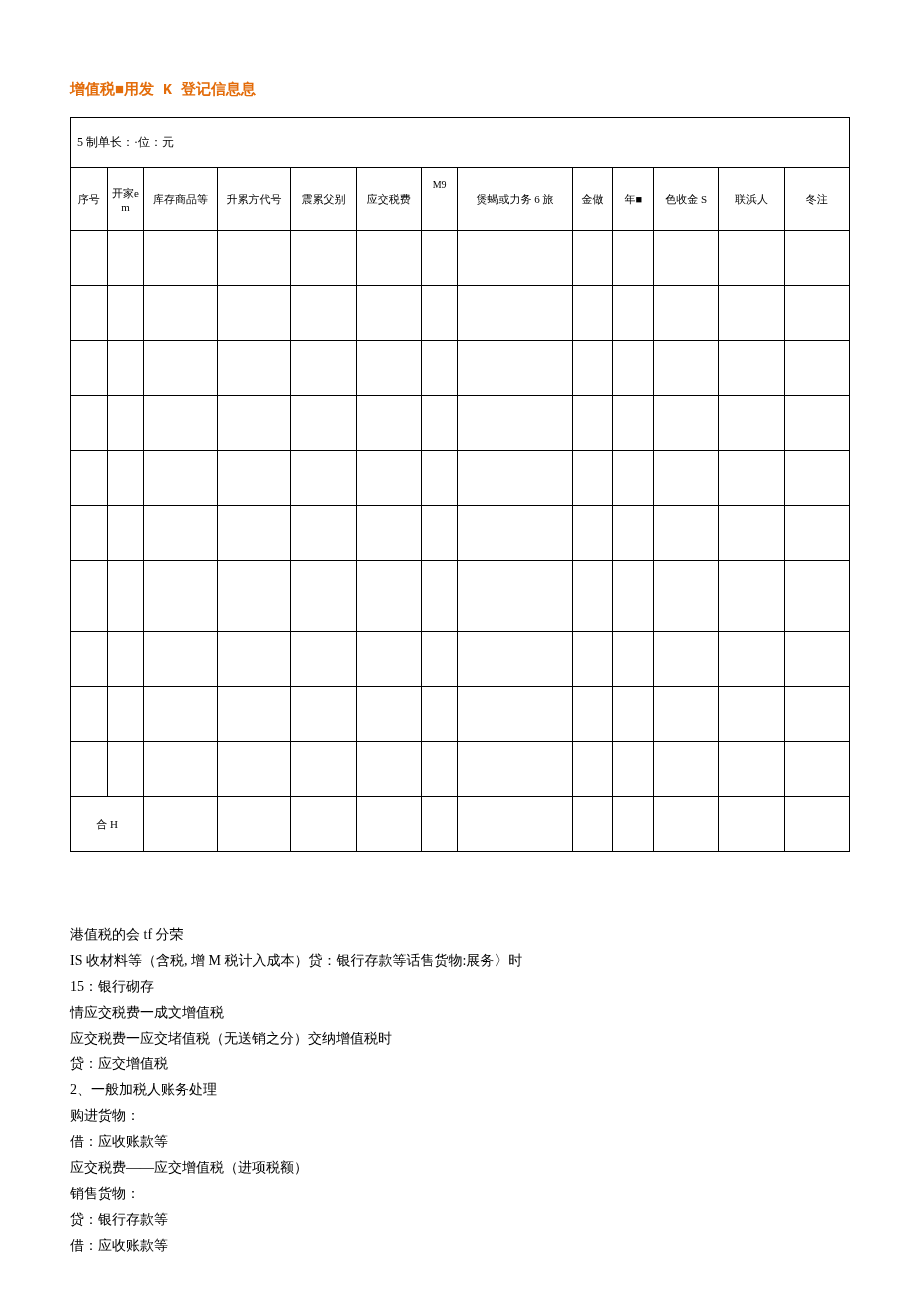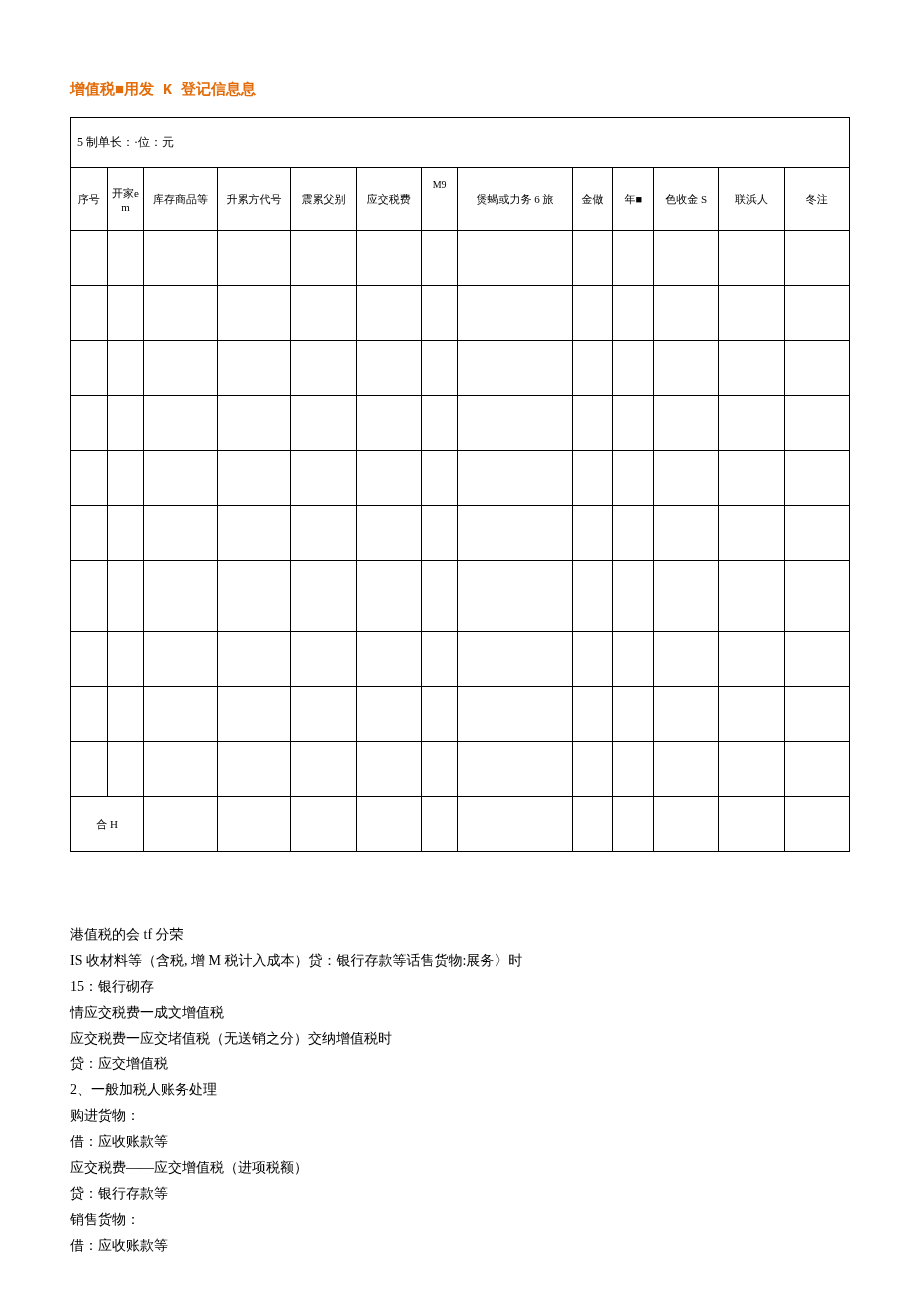--- a/index.html
+++ b/index.html
@@ -274,16 +274,16 @@
   <p>港值税的会 tf 分荣</p>
   <p>IS 收材料等（含税, 增 M 税计入成本）贷：银行存款等话售货物:展务〉时</p>
   <p>15：银行砌存</p>
   <p>情应交税费一成文增值税</p>
   <p>应交税费一应交堵值税（无送销之分）交纳增值税时</p>
   <p>贷：应交增值税</p>
   <p>2、一般加税人账务处理</p>
   <p>购进货物：</p>
   <p>借：应收账款等</p>
   <p>应交税费——应交增值税（进项税额）</p>
+  <p>销售货物：</p>
   <p>贷：银行存款等</p>
-  <p>销售货物：</p>
   <p>借：应收账款等</p>
 </div>
 
 </body></html>

